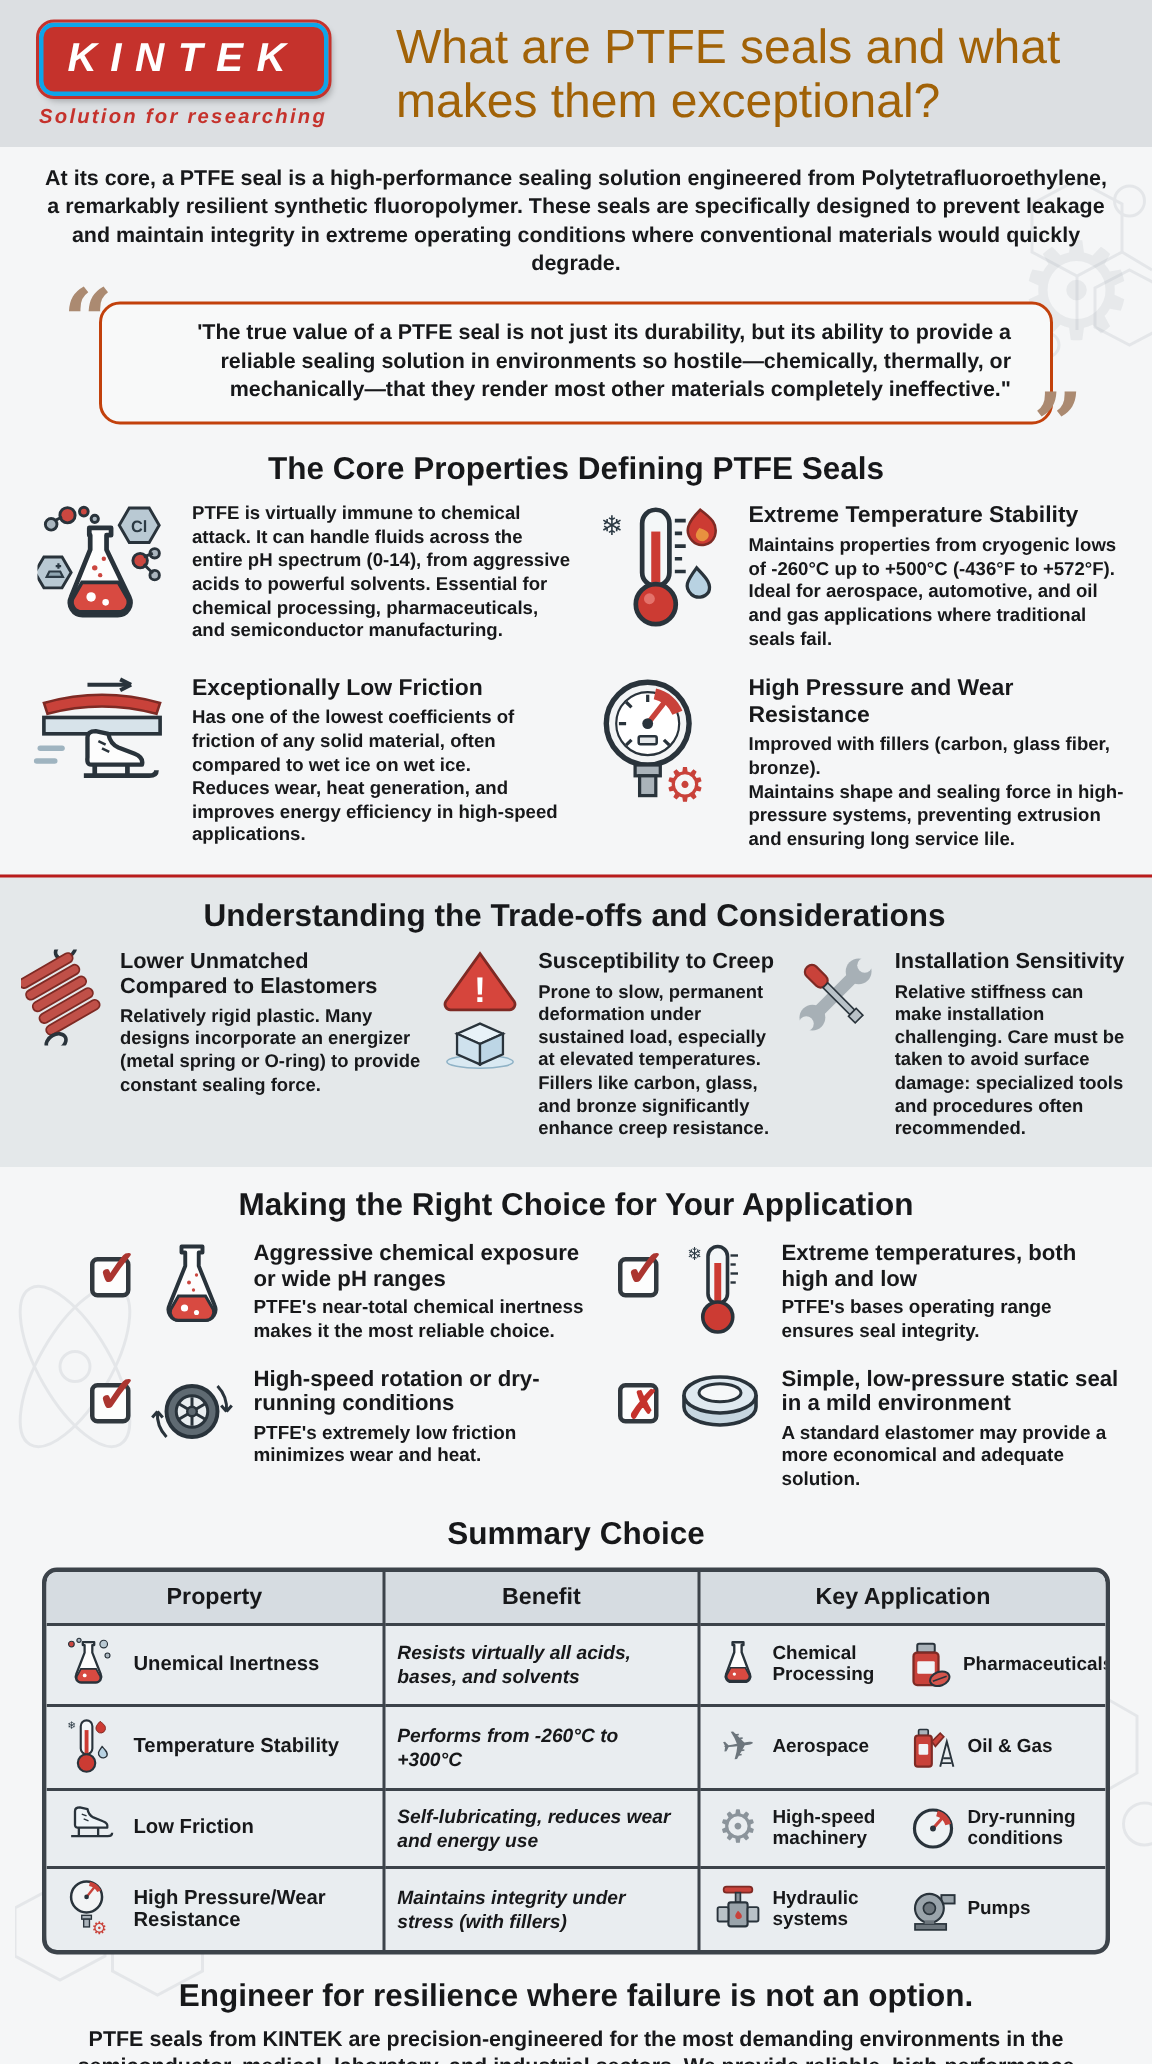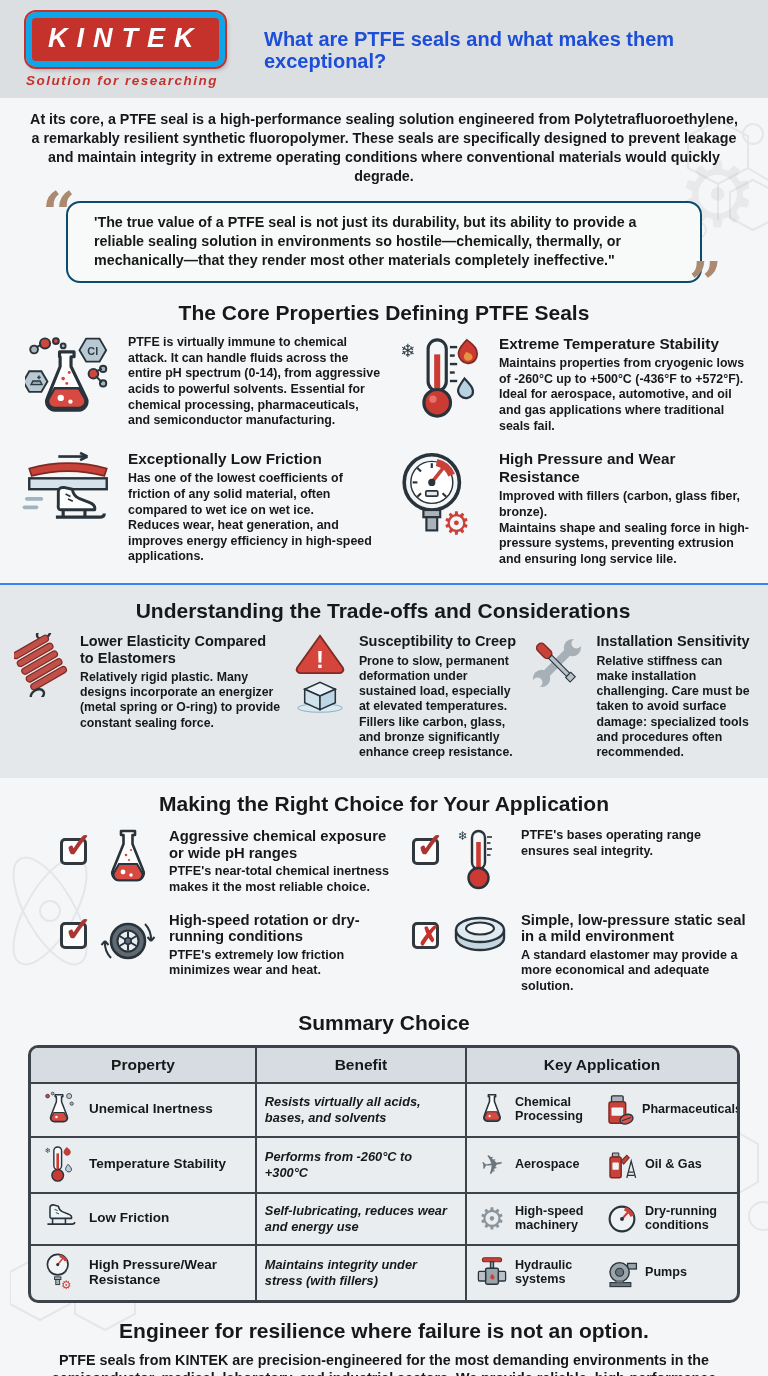--- a/index.html
+++ b/index.html
@@ -22,50 +22,50 @@
   .header {
     background: #dcdfe2;
     display: flex; align-items: center; gap: 26px;
     padding: 14px 20px 12px 26px;
     min-height: 98px;
   }
   .logo-wrap { flex: none; width: 212px; }
   .logo-box {
     display: inline-block;
     background: #c5322c;
-    border: 6px solid #0ea5e9;
+    border: 3px solid #0ea5e9;
     outline: 2px solid #c5322c;
     border-radius: 10px;
     padding: 5px 16px 7px;
     color: #fff;
     font-weight: bold; font-style: italic;
     font-size: 27px; letter-spacing: 9px;
     box-shadow: 2px 3px 4px rgba(0,0,0,.25);
   }
   .logo-tagline {
     margin-top: 6px;
     color: #c5322c; font-weight: bold; font-style: italic;
     font-size: 13.5px; letter-spacing: 1.5px; white-space: nowrap;
   }
-  .main-title { font-size: 20px; line-height: 1.12; font-weight: 700; color: #1d4ed8; }
+  .main-title { font-size: 32px; line-height: 1.12; font-weight: 400; color: #a16207; }
 
   
   .intro {
     text-align: center; font-weight: 600;
     font-size: 14.3px; line-height: 1.32;
     padding: 12px 28px 6px;
   }
 
   
   .quote-wrap { position: relative; margin: 10px 66px 4px; }
   .quote-box {
-    border: 2px solid #0c4a6e; border-radius: 14px;
+    border: 2px solid #c2410c; border-radius: 14px;
     background: #f8f9f9;
     padding: 10px 26px 12px;
-    text-align: left; font-weight: 700;
+    text-align: right; font-weight: 700;
     font-size: 14.3px; line-height: 1.3;
   }
   .qmark { position: absolute; font-size: 58px; font-weight: bold; color: #ab8a71; line-height: .6; font-family: "DejaVu Serif", serif; }
   .qmark.open { left: -24px; top: -4px; }
   .qmark.close { right: -20px; bottom: -18px; }
 
   .section-title { text-align: center; font-size: 21px; font-weight: 800; margin: 14px 0 10px; }
 
   
   .cards-grid {
@@ -74,21 +74,21 @@
     padding: 0 14px 6px 20px;
   }
   .card { display: flex; gap: 12px; }
   .card-icon { flex: none; width: 96px; display:flex; justify-content:center; }
   .card-title { font-size: 15.3px; font-weight: 800; margin-bottom: 3px; }
   .card-text { font-size: 12.4px; line-height: 1.26; font-weight: 600; white-space: pre-line; }
 
   
   .tradeoffs {
     background: #e4e8ea;
-    border-top: 2px solid #3b82f6;
+    border-top: 2px solid #b91c1c;
     margin-top: 10px;
     padding: 6px 12px 18px 10px;
   }
   .tradeoffs-grid { display: grid; grid-template-columns: 1.18fr 1fr 1fr; gap: 8px; }
   .tradeoff { display: flex; gap: 8px; }
   .tradeoff-icon { flex: none; width: 62px; display: flex; flex-direction: column; align-items: center; gap: 4px; }
   .tradeoff-title { font-size: 14.5px; font-weight: 800; line-height: 1.12; margin-bottom: 4px; }
   .tradeoff-text { font-size: 12.3px; line-height: 1.24; font-weight: 600; white-space: pre-line; }
 
   
@@ -344,21 +344,21 @@
               <rect x="7" y="17" width="40" height="6.5" rx="3.2" fill="#c05048"></rect>
               <rect x="7" y="26" width="40" height="6.5" rx="3.2" fill="#c05048"></rect>
               <rect x="7" y="35" width="40" height="6.5" rx="3.2" fill="#c05048"></rect>
               <rect x="7" y="44" width="40" height="6.5" rx="3.2" fill="#c05048"></rect>
             </g>
             <ellipse cx="9" cy="56" rx="7" ry="5" fill="none" stroke="#29333b" stroke-width="2.4"></ellipse>
           </g>
         </svg>
       </div>
       <div>
-        <div class="tradeoff-title">Lower Elasticity Compared to Elastomers</div>
+        <div class="tradeoff-title">Lower Unmatched Compared to Elastomers</div>
         <div class="tradeoff-text">Relatively rigid plastic. Many designs incorporate an energizer (metal spring or O-ring) to provide constant sealing force.</div>
       </div>
     </div>
 
     <div class="tradeoff">
       <div class="tradeoff-icon">
         <svg width="56" height="42" viewBox="0 0 60 46">
           <path d="M30 3 L55 38 a4 4 0 0 1 -3.4 6 H8.4 A4 4 0 0 1 5 38 Z" fill="#d6453c" stroke="#7e2a24" stroke-width="2"></path>
           <text x="30" y="38" font-size="26" font-weight="bold" fill="#fff" text-anchor="middle">!</text>
         </svg>
@@ -436,20 +436,21 @@
         <circle cx="20.5" cy="50" r="10" fill="#cc3b33" stroke="#29333b" stroke-width="2.4"></circle>
         <g stroke="#29333b" stroke-width="1.6">
             <line x1="29" y1="9" x2="34" y2="9"></line>
             <line x1="29" y1="15" x2="32.5" y2="15"></line>
             <line x1="29" y1="21" x2="34" y2="21"></line>
             <line x1="29" y1="27" x2="32.5" y2="27"></line>
           </g>
       </svg>
     </div>
     <div>
+      <div class="choice-title">Extreme temperatures, both high and low</div>
       <div class="choice-text">PTFE's bases operating range ensures seal integrity.</div>
     </div>
   </div>
 
   <div class="choice">
     <span class="checkbox">
         <span class="mark check">✓</span>
       </span>
     <div class="choice-icon">
       <svg width="56" height="58" viewBox="0 0 56 58">

